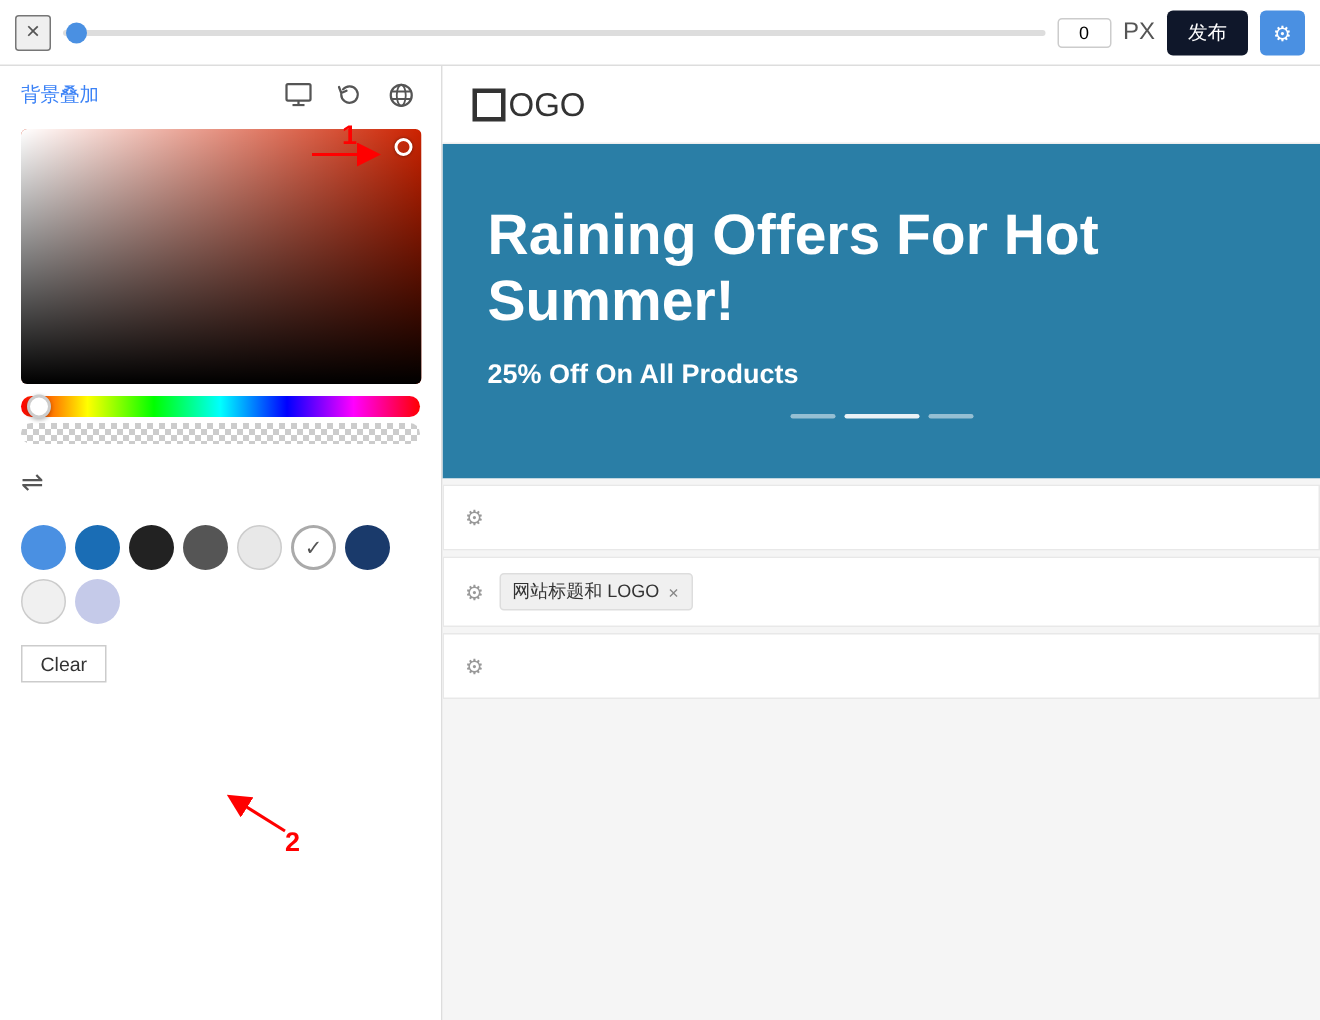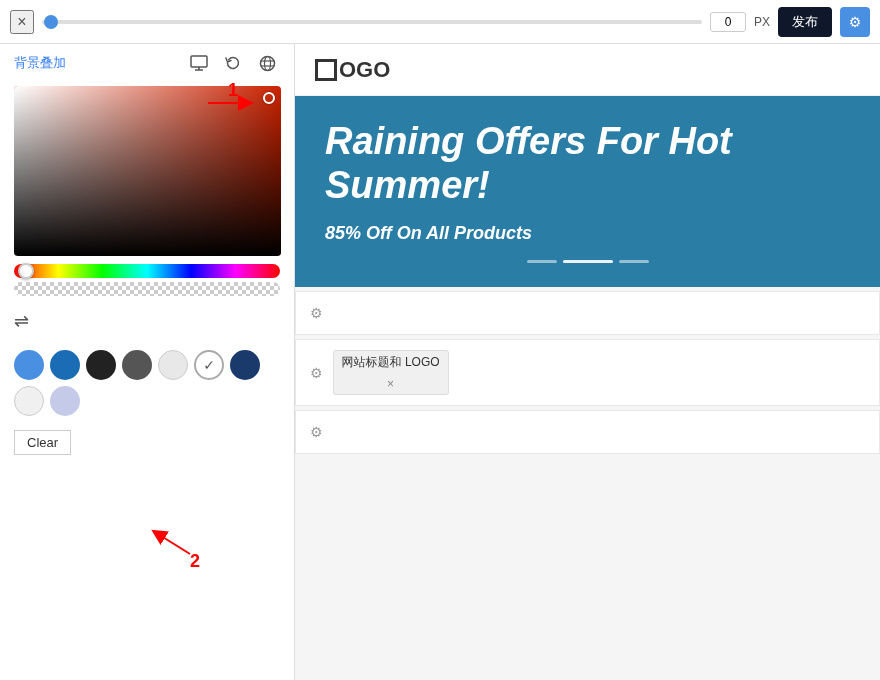--- a/index.html
+++ b/index.html
@@ -43,21 +43,21 @@
     }
     .slider-value-input {
       width: 36px;
       border: 1px solid #ccc;
       text-align: center;
       font-size: 12px;
       padding: 2px 4px;
       border-radius: 3px;
     }
     .slider-unit {
-      font-size: 12px;
+      font-size: 16px;
       color: #555;
     }
     .publish-btn {
       background: #0f172a;
       color: #fff;
       border: none;
       padding: 6px 14px;
       border-radius: 4px;
       font-size: 13px;
       cursor: pointer;
@@ -259,21 +259,21 @@
       height: 52px;
       background: #fff;
       border-bottom: 1px solid #eee;
       display: flex;
       align-items: center;
       padding: 0 20px;
       gap: 20px;
     }
     .logo-text {
       font-size: 22px;
-      font-weight: bold;
+      font-weight: normal;
       color: #333;
       display: flex;
       align-items: center;
       gap: 2px;
     }
     .logo-square {
       width: 22px; height: 22px;
       border: 3px solid #333;
       display: inline-block;
     }
@@ -285,23 +285,22 @@
     .nav-link {
       font-size: 13px;
       color: #555;
       font-weight: bold;
       letter-spacing: 0.5px;
     }
 
     
     .hero-banner {
       background: #2a7ea6;
-      padding: 24px 30px;
+      padding: 40px 30px;
       flex-shrink: 0;
-      font-style: italic;
     }
     .hero-title {
       font-size: 38px;
       font-weight: 900;
       color: #fff;
       line-height: 1.15;
       margin-bottom: 16px;
     }
     .hero-subtitle {
       font-size: 18px;
@@ -333,21 +332,20 @@
     .section-tag {
       background: #f0f0f0;
       border: 1px solid #ddd;
       border-radius: 3px;
       padding: 3px 8px;
       font-size: 12px;
       color: #333;
       display: flex;
       align-items: center;
       gap: 6px;
-      flex-direction: column;
     }
     .tag-close {
       color: #888;
       cursor: pointer;
       font-size: 12px;
     }
 
     
     .left-panel-inner {
       position: relative;
@@ -491,21 +489,21 @@
     <div class="preview-nav">
       <div class="logo-text">
         <div class="logo-square"></div>
         <span>OGO</span>
       </div>
       <div class="nav-spacer"></div>
     </div>
 
     <div class="hero-banner">
       <div class="hero-title">Raining Offers For Hot Summer!</div>
-      <div class="hero-subtitle">85% Off On All Products</div>
+      <div class="hero-subtitle">25% Off On All Products</div>
 
       <div style="display:flex; gap:6px; margin-top:16px; justify-content:center;">
         <div style="width:30px; height:3px; background:rgba(255,255,255,0.5); border-radius:2px;"></div>
         <div style="width:50px; height:3px; background:rgba(255,255,255,0.9); border-radius:2px;"></div>
         <div style="width:30px; height:3px; background:rgba(255,255,255,0.5); border-radius:2px;"></div>
       </div>
     </div>
 
     <div class="page-sections">
 

